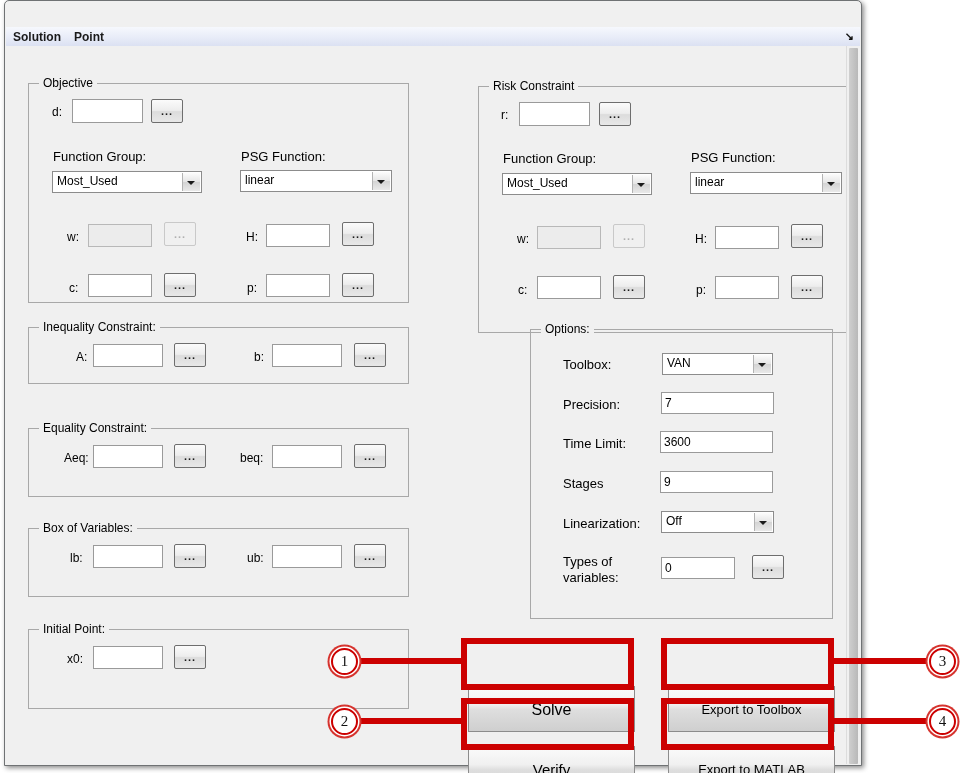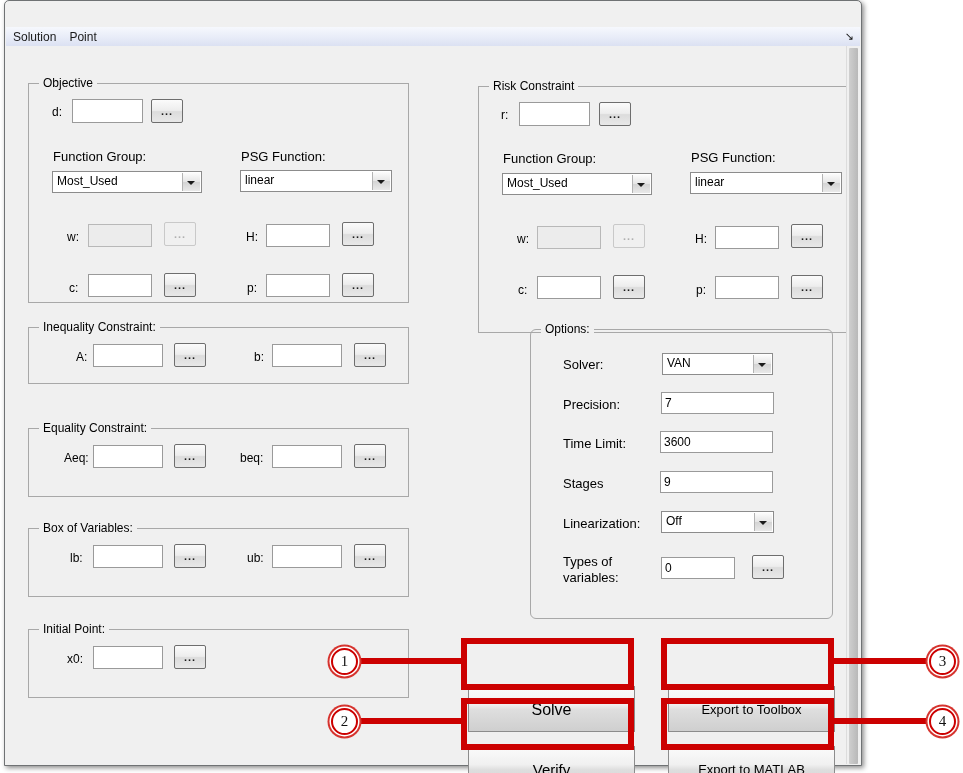--- a/index.html
+++ b/index.html
@@ -64,20 +64,21 @@
     position: absolute; left: 0; top: 0; width: 100%; height: 100%;
     color: #fff; font-size: 14px; font-weight: bold;
     text-align: center; line-height: 17px;
     text-shadow: 0 1px 0 #7a180c;
   }
 
   .menubar {
     position: absolute; left: 1px; top: 26px; right: 1px; height: 19px;
     background: linear-gradient(to bottom,#f6f8fd 0%, #e8ecf8 55%, #dbe1f2 100%);
     border-bottom: 1px solid #b9bdc8;
+    font-weight: bold;
   }
   .menu-item {
     float: left; font-size: 12px; color: #1a1a1a;
     padding: 3px 6px 0 7px; line-height: 15px;
   }
   .menu-arrow {
     position: absolute; right: 6px; top: 3px;
     font-size: 11px; color: #111; line-height: 13px;
   }
 
@@ -355,34 +356,34 @@
           <span class="dots">...</span>
         </div>
 
         <span class="lbl" style="left:218px; top:22px;">ub:</span>
         <input class="txt" style="left: 243px; top: 16px; width: 70px; height: 23px;" value="">
         <div class="dotsbtn" style="left:325px; top:15px;">
           <span class="dots">...</span>
         </div>
       </div>
 
-      <div class="group" style="left:22px; top:583px; width:381px; height:69px;">
+      <div class="group" style="left:22px; top:583px; width:381px; height:80px;">
         <div class="group-title">Initial Point:</div>
 
         <span class="lbl" style="left:38px; top:22px;">x0:</span>
         <input class="txt" style="left: 64px; top: 16px; width: 70px; height: 23px;" value="">
         <div class="dotsbtn" style="left:145px; top:15px;">
           <span class="dots">...</span>
         </div>
       </div>
 
-      <div class="group" style="left:524px; top:283px; width:303px; height:290px;border-radius:6px;">
+      <div class="group" style="left:524px; top:283px; width:303px; height:290px;">
         <div class="group-title">Options:</div>
 
-        <span class="lbl big" style="left:32px; top:28px;">Solver:</span>
+        <span class="lbl big" style="left:32px; top:28px;">Toolbox:</span>
         <div class="dd" style="left:131px; top:23px; width:111px; height:22px;">
           <span class="dd-val">VAN</span>
           <span class="dd-btn">
               <span class="dd-arrow"></span>
             </span>
         </div>
 
         <span class="lbl big" style="left:32px; top:68px;">Precision:</span>
         <input class="txt" style="left: 130px; top: 62px; width: 113px; height: 22px;" value="7">
 

